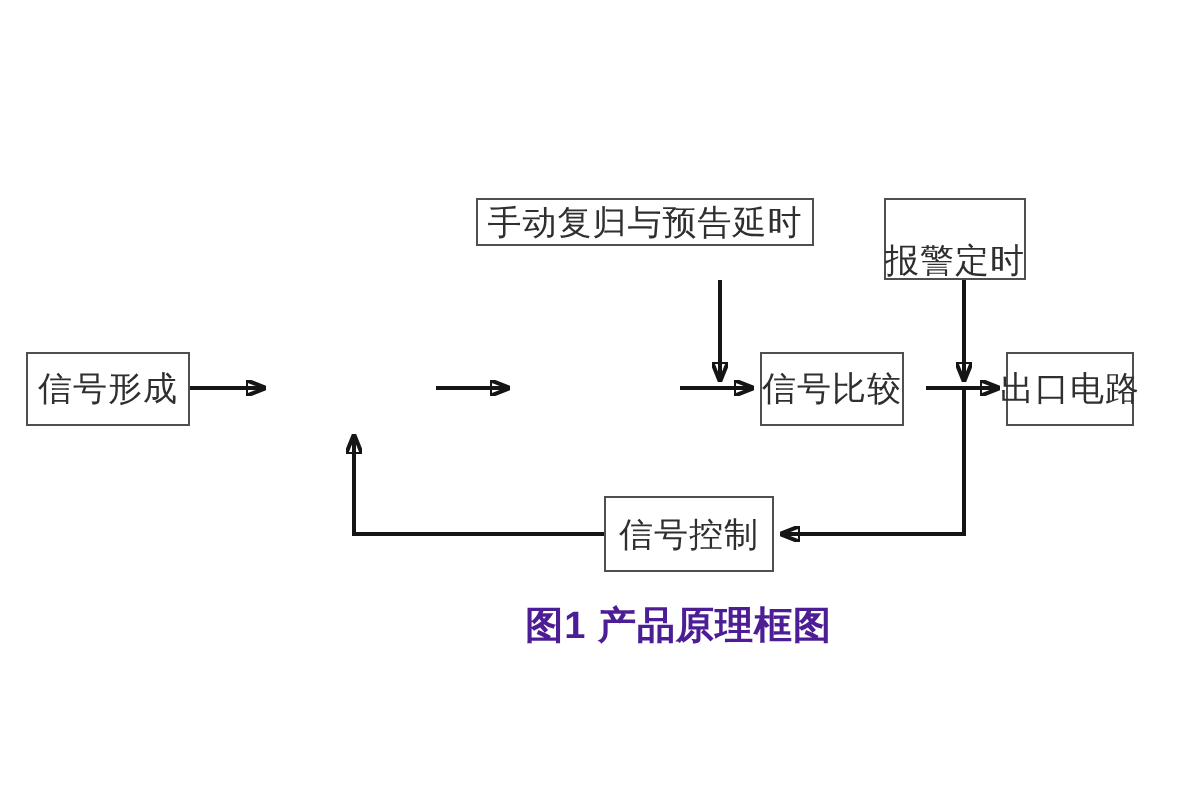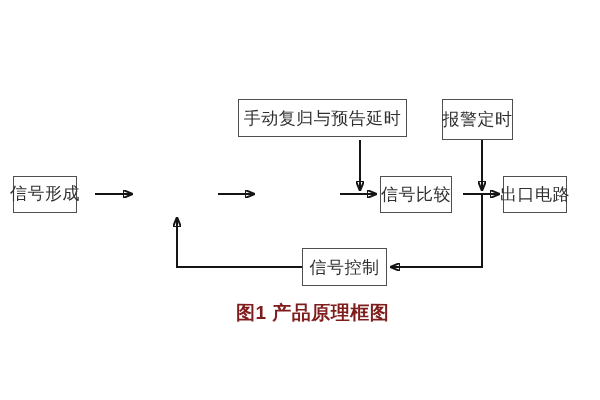--- a/index.html
+++ b/index.html
@@ -26,52 +26,52 @@
     z-index: 2;
   }
   .node span {
     font-size: 17px;
     color: #2f2f2f;
     letter-spacing: 0.5px;
     white-space: nowrap;
     line-height: 1;
   }
   
-  #n-signal-forming  { left: 13px;  top: 176px; width: 64px;  height: 37px; font-family: Liberation Mono, monospace; }
+  #n-signal-forming  { left: 13px;  top: 176px; width: 82px;  height: 37px; }
   #n-signal-memory   { left: 137px; top: 176px; width: 81px;  height: 37px; }
   #n-signal-amplify  { left: 258px; top: 176px; width: 82px;  height: 37px; }
   #n-signal-compare  { left: 380px; top: 176px; width: 72px;  height: 37px; }
   #n-output-circuit  { left: 503px; top: 176px; width: 64px;  height: 37px; align-items: center; }
   
-  #n-manual-reset    { left: 238px; top: 99px;  width: 169px; height: 38px; }
-  #n-alarm-timer     { left: 442px; top: 99px;  width: 71px;  height: 41px; }
+  #n-manual-reset    { left: 238px; top: 99px;  width: 169px; height: 24px; }
+  #n-alarm-timer     { left: 442px; top: 99px;  width: 71px;  height: 41px; align-items: flex-end; }
   
   #n-signal-control  { left: 302px; top: 248px; width: 85px;  height: 38px; }
 
   #edge-layer {
     position: absolute;
     left: 0; top: 0;
     width: 600px;
     height: 400px;
     z-index: 1;
   }
   #edge-layer path {
     stroke: #151515;
     stroke-width: 2;
     fill: none;
   }
   .caption {
     position: absolute;
     left: 236px;
     top: 300px;
     width: 180px;
-    text-align: left;
+    text-align: right;
     font-size: 19px;
     font-weight: 600;
-    color: #7f1d1d;
+    color: #4c1d95;
     letter-spacing: 0.5px;
     white-space: nowrap;
     z-index: 2;
   }
 </style>
 </head>
 <body>
 
 <div id="canvas">
 

